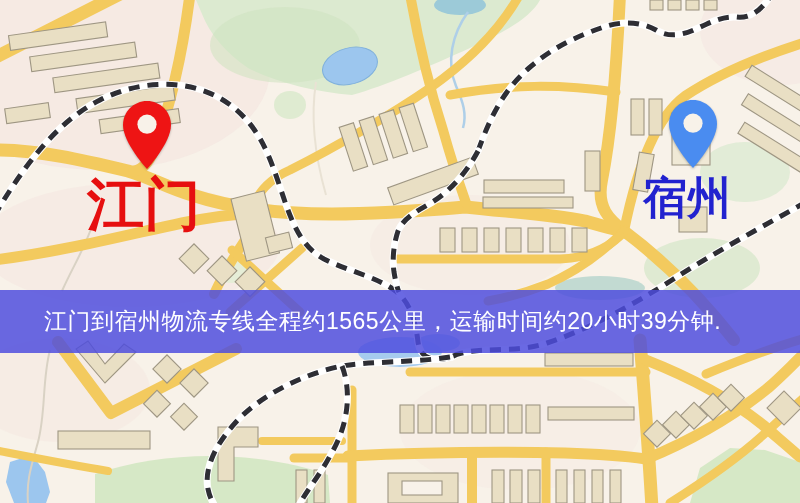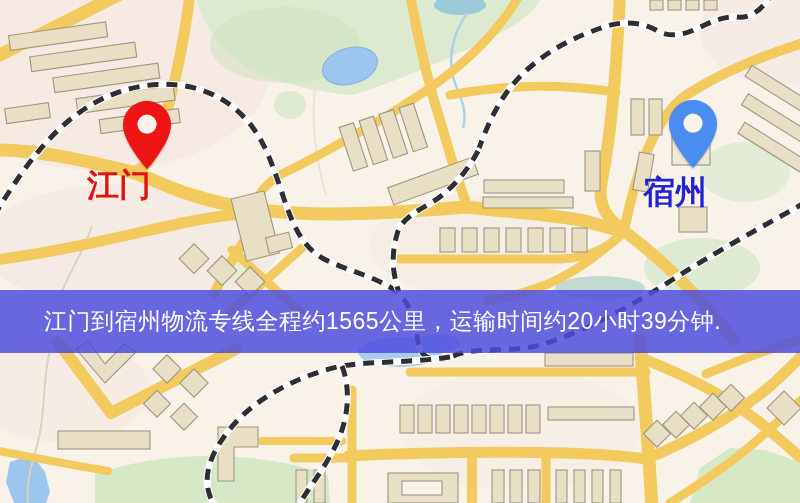--- a/index.html
+++ b/index.html
@@ -9,22 +9,22 @@
     background:#f8f2e9;
   }
   .stage svg{position:absolute;left:0;top:0;}
   .rail-c{fill:none;stroke:#ffffff;stroke-width:7;stroke-linecap:round;}
   .rail-d{fill:none;stroke:#2e2e34;stroke-width:5;stroke-dasharray:11 8;stroke-linecap:butt;}
   .pin{position:absolute;width:48px;height:68px;filter:drop-shadow(0 1px 1px rgba(0,0,0,.25));}
   .city-label{
     position:absolute;font-weight:600;line-height:1;white-space:nowrap;
     letter-spacing:0px;
   }
-  .label-origin{left:87px;top:169px;font-size:32px;}
-  .label-dest{left:643px;top:176px;font-size:32px;}
+  .label-origin{left:87px;top:176px;font-size:57px;}
+  .label-dest{left:643px;top:176px;font-size:44px;}
   .banner{
     position:absolute;left:0;top:290px;width:800px;height:63px;
     display:flex;align-items:center;
   }
   .banner span{font-size:23px;padding-left:44px;letter-spacing:.5px;}
 </style>
 </head>
 <body>
 
 <div class="stage">

